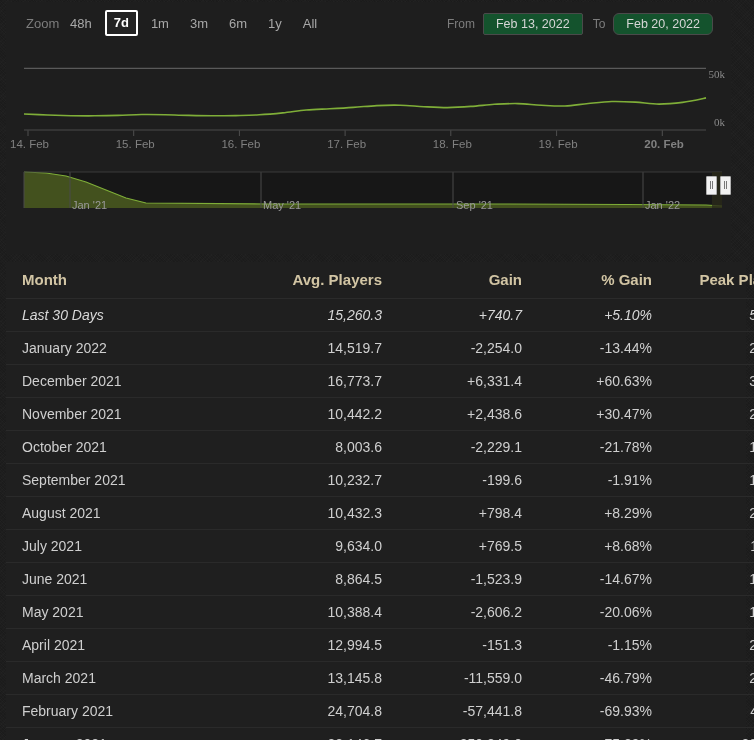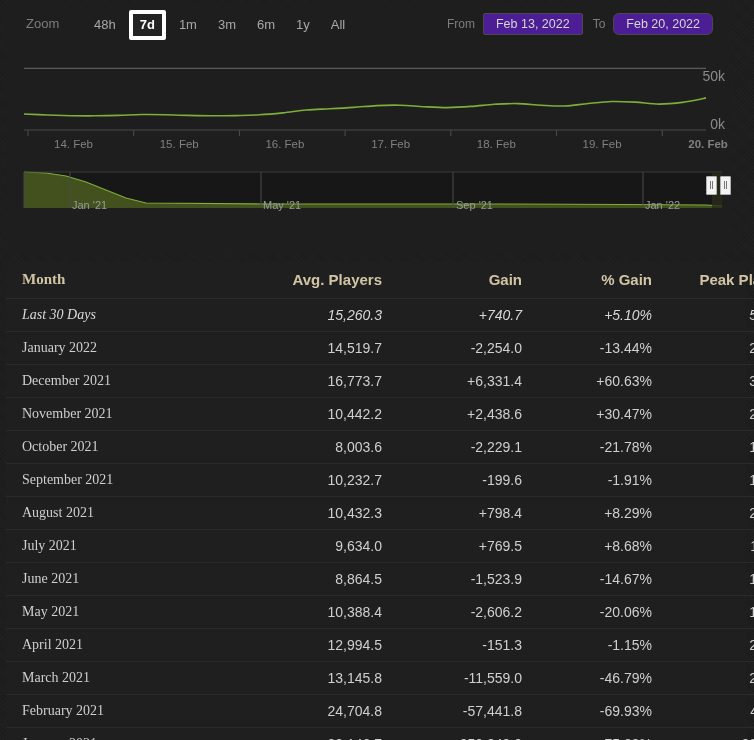--- a/index.html
+++ b/index.html
@@ -39,84 +39,84 @@
     width: 725px; height: 44px;
   }
   .rs-zoom-label {
     position: absolute;
     left: 20px; top: 14px;
     font-size: 13px;
     color: #7d7d7d;
   }
   .rs-buttons {
     position: absolute;
-    left: 80px; top: 8px;
+    left: 56px; top: 8px;
     display: flex;
-    align-items: center;
+    align-items: flex-end;
   }
   .rs-btn {
     font-size: 13px;
     color: #a8a8a8;
     padding: 4px 7px;
     margin-right: 5px;
     border: 1px solid transparent;
     border-radius: 2px;
     cursor: pointer;
     line-height: 14px;
     white-space: nowrap;
   }
   .rs-btn.selected {
     color: #ffffff;
     font-weight: bold;
-    border: 4px solid #ffffff;
+    border: 2px solid #ffffff;
     background: #232323;
   }
   .rs-inputs {
     position: absolute;
     right: 18px; top: 11px;
     display: flex;
     align-items: center;
   }
   .rs-inp-label {
     font-size: 12px;
     color: #7d7d7d;
     margin-right: 8px;
     text-align: right;
   }
   .rs-inp {
     font-size: 12.5px;
     color: #d6d6d6;
     border: 1px solid #4a4a4a;
-    background: #4c1d95;
+    background: #14532d;
     padding: 3px 12px;
     margin-right: 10px;
     border-radius: 2px;
     cursor: pointer;
     white-space: nowrap;
   }
   .rs-inp:last-child { margin-right: 0; border-radius: 6px; }
 
   
   .plot {
     position: absolute;
     left: 0; top: 44px;
     width: 725px; height: 108px;
   }
   .plot svg { display: block; }
   .ylab {
     position: absolute;
-    font-size: 14px;
+    font-size: 11px;
     color: #8a8a8a;
+    font-family: Liberation Serif, serif;
   }
   .xlab {
     position: absolute;
     font-size: 11.5px;
     color: #808080;
     top: 92px;
-    margin-left: 44px;
   }
 
   
   .navigator {
     position: absolute;
     left: 0; top: 166px;
     width: 725px; height: 46px;
   }
   .nav-lab {
     position: absolute;
@@ -172,21 +172,21 @@
     padding: 9px 0 10px 0;
     border-bottom: 1px solid #2b2b2b;
   }
   table.stats td {
     font-size: 14px;
     color: #cfcfcf;
     padding: 8px 0 8px 0;
     border-bottom: 1px solid #2a2a2a;
   }
   tr.highlight td { font-style: italic; color: #d8d8d8; }
-  .c-month  { text-align: left;  padding-left: 16px !important; width: 210px; font-family: Liberation Serif, serif; }
+  .c-month  { text-align: left;  padding-left: 16px !important; width: 210px; }
   .c-avg    { text-align: right; width: 150px; padding-right: 10px !important; }
   .c-gain   { text-align: right; width: 130px; padding-right: 10px !important; }
   .c-pct    { text-align: right; width: 120px; padding-right: 10px !important; }
   .c-peak   { text-align: right; width: 130px; padding-right: 16px !important; }
   .up   { color: #4ba335; }
   .down { color: #b94a2e; }
 </style>
 </head>
 <body>
 

